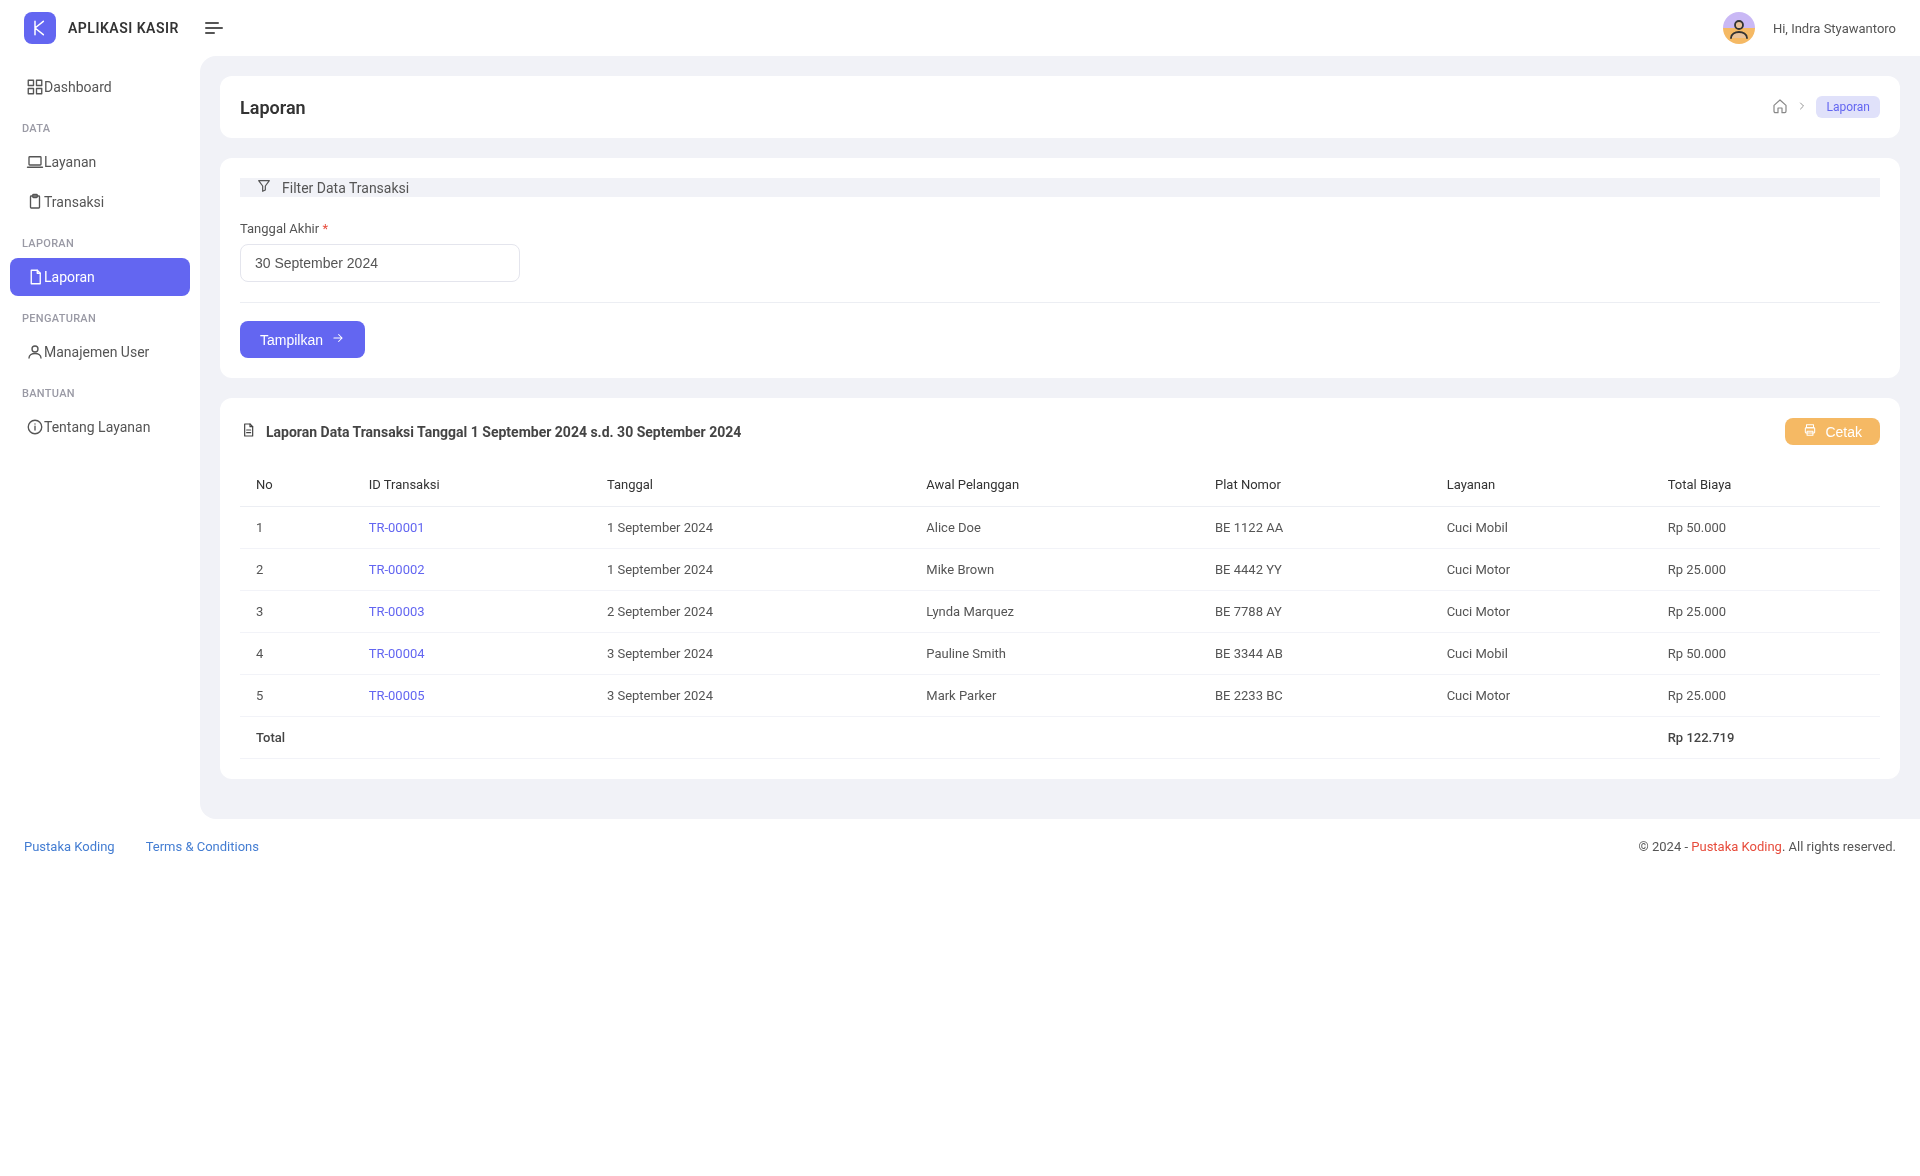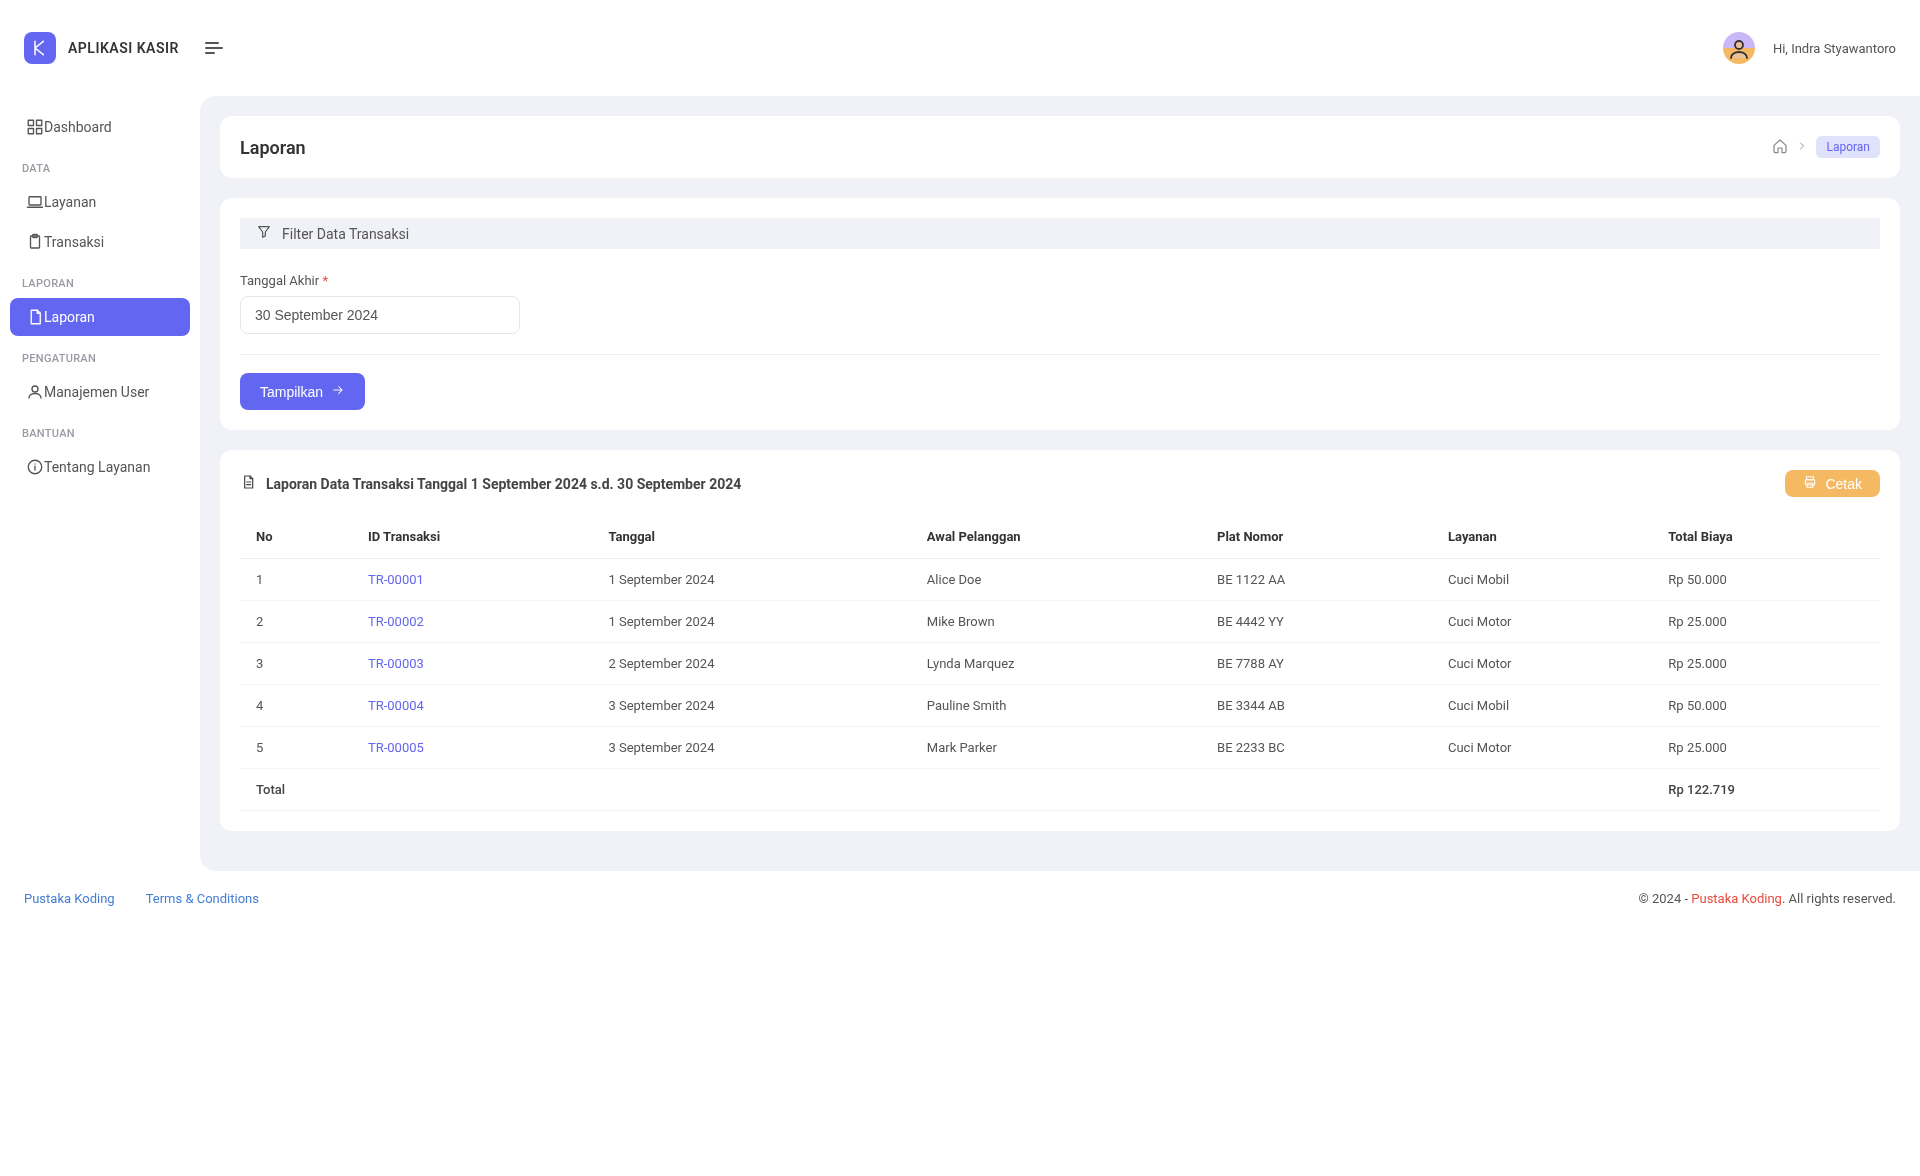--- a/index.html
+++ b/index.html
@@ -1,17 +1,17 @@
 <!DOCTYPE html>
 <html><head>
 <meta charset="utf-8">
 <style>
 * { margin: 0; padding: 0; box-sizing: border-box; }
 body { font-family: -apple-system, BlinkMacSystemFont, 'Segoe UI', Roboto, sans-serif; background: #fff; color: #333; font-size: 14px; }
-.topbar { display: flex; align-items: center; justify-content: space-between; padding: 32px 24px; background: #fff; }
+.topbar { display: flex; align-items: center; justify-content: space-between; padding: 12px 24px; background: #fff; }
 .topbar-left { display: flex; align-items: center; gap: 12px; }
 .logo { width: 32px; height: 32px; background: #6366f1; border-radius: 8px; display: flex; align-items: center; justify-content: center; color: #fff; font-weight: 700; font-size: 18px; }
 .app-name { font-weight: 600; font-size: 14px; letter-spacing: 0.5px; color: #333; }
 .menu-toggle { margin-left: 14px; cursor: pointer; display: flex; flex-direction: column; gap: 3px; }
 .menu-toggle span { display: block; height: 2px; background: #555; border-radius: 1px; }
 .menu-toggle span:nth-child(1) { width: 14px; }
 .menu-toggle span:nth-child(2) { width: 18px; }
 .menu-toggle span:nth-child(3) { width: 10px; }
 .topbar-right { display: flex; align-items: center; gap: 18px; }
 .avatar { width: 32px; height: 32px; border-radius: 50%; background: linear-gradient(180deg,#c9b8f5 0%,#c9b8f5 50%,#f5b964 50%,#f5b964 100%); display: flex; align-items: center; justify-content: center; overflow:hidden; }
@@ -22,33 +22,33 @@
 .sidebar-item { display: flex; align-items: center; padding: 10px 16px; margin: 2px 10px; border-radius: 8px; color: #555; cursor: pointer; font-size: 14px; }
 .sidebar-item.active { background: #6366f1; color: #fff; }
 .sidebar-item .icon { width: 18px; height: 18px; display:flex; align-items:center; justify-content:center; flex-shrink:0; }
 .sidebar-section { padding: 14px 22px 6px 22px; font-size: 11px; color: #9a9aa5; font-weight: 500; letter-spacing: 0.3px; }
 .main { flex: 1; background: #f1f2f7; border-radius: 16px 0 0 16px; padding: 20px; margin-right: 0; }
 .card { background: #fff; border-radius: 12px; padding: 20px; margin-bottom: 20px; }
 .page-header { display: flex; justify-content: space-between; align-items: center; }
 .page-title { font-size: 18px; font-weight: 600; color: #333; }
 .breadcrumb { display: flex; align-items: center; gap: 8px; font-size: 12px; color: #888; }
 .breadcrumb .current { background: #e0e1fa; color: #6366f1; padding: 4px 10px; border-radius: 6px; font-size: 12px; }
-.filter-bar { background: #f1f2f7; border-radius: 0; padding: 6px 16px; display: flex; align-items: center; gap: 10px; color: #555; font-size: 14px; margin-bottom: 24px; }
+.filter-bar { background: #f1f2f7; border-radius: 0; padding: 0 16px; display: flex; align-items: center; gap: 10px; color: #555; font-size: 14px; margin-bottom: 24px; }
 .filter-row { display: flex; gap: 30px; margin-bottom: 20px; }
 .filter-field { flex: 0 0 280px; }
 .filter-label { font-size: 13px; color: #555; margin-bottom: 8px; display: block; }
 .filter-label .req { color: #e74c3c; }
 .filter-input { width: 100%; padding: 10px 14px; border: 1px solid #e4e5ed; border-radius: 8px; font-size: 14px; color: #555; background:#fff; }
 .divider { height: 1px; background: #eceef3; margin: 18px 0; }
 .btn-primary { background: #6366f1; color: #fff; border: none; padding: 10px 20px; border-radius: 8px; font-size: 14px; cursor: pointer; display: inline-flex; align-items: center; gap: 8px; }
 .report-header { display: flex; justify-content: space-between; align-items: center; margin-bottom: 18px; }
 .report-title { display: flex; align-items: center; gap: 10px; color: #444; font-size: 14px; font-weight: bold; }
 .btn-print { background: #f5b964; color: #fff; border: none; padding: 5px 18px; border-radius: 8px; font-size: 14px; cursor: pointer; display: inline-flex; align-items: center; gap: 8px; }
 .data-table { width: 100%; border-collapse: collapse; }
-.data-table th { text-align: left; padding: 14px 16px; font-size: 13px; font-weight: 700; color: #333; border-bottom: 1px solid #eceef3; }
+.data-table th { text-align: left; padding: 14px 16px; font-size: 13px; font-weight: 400; color: #333; border-bottom: 1px solid #eceef3; }
 .data-table td { padding: 13px 16px; font-size: 13px; color: #555; border-bottom: 1px solid #f2f3f8; }
 .data-table td.link { color: #6366f1; }
 .data-table tfoot td { font-weight: 500; color: #444; }
 .footer { display: flex; justify-content: space-between; padding: 20px 24px; font-size: 13px; }
 .footer-left a { color: #447dd2; text-decoration: none; margin-right: 28px; }
 .footer-right { color: #555; }
 .footer-right .brand { color: #e74c3c; }
 svg { stroke: currentColor; fill: none; stroke-width: 1.8; stroke-linecap: round; stroke-linejoin: round; }
 </style>
 </head>

